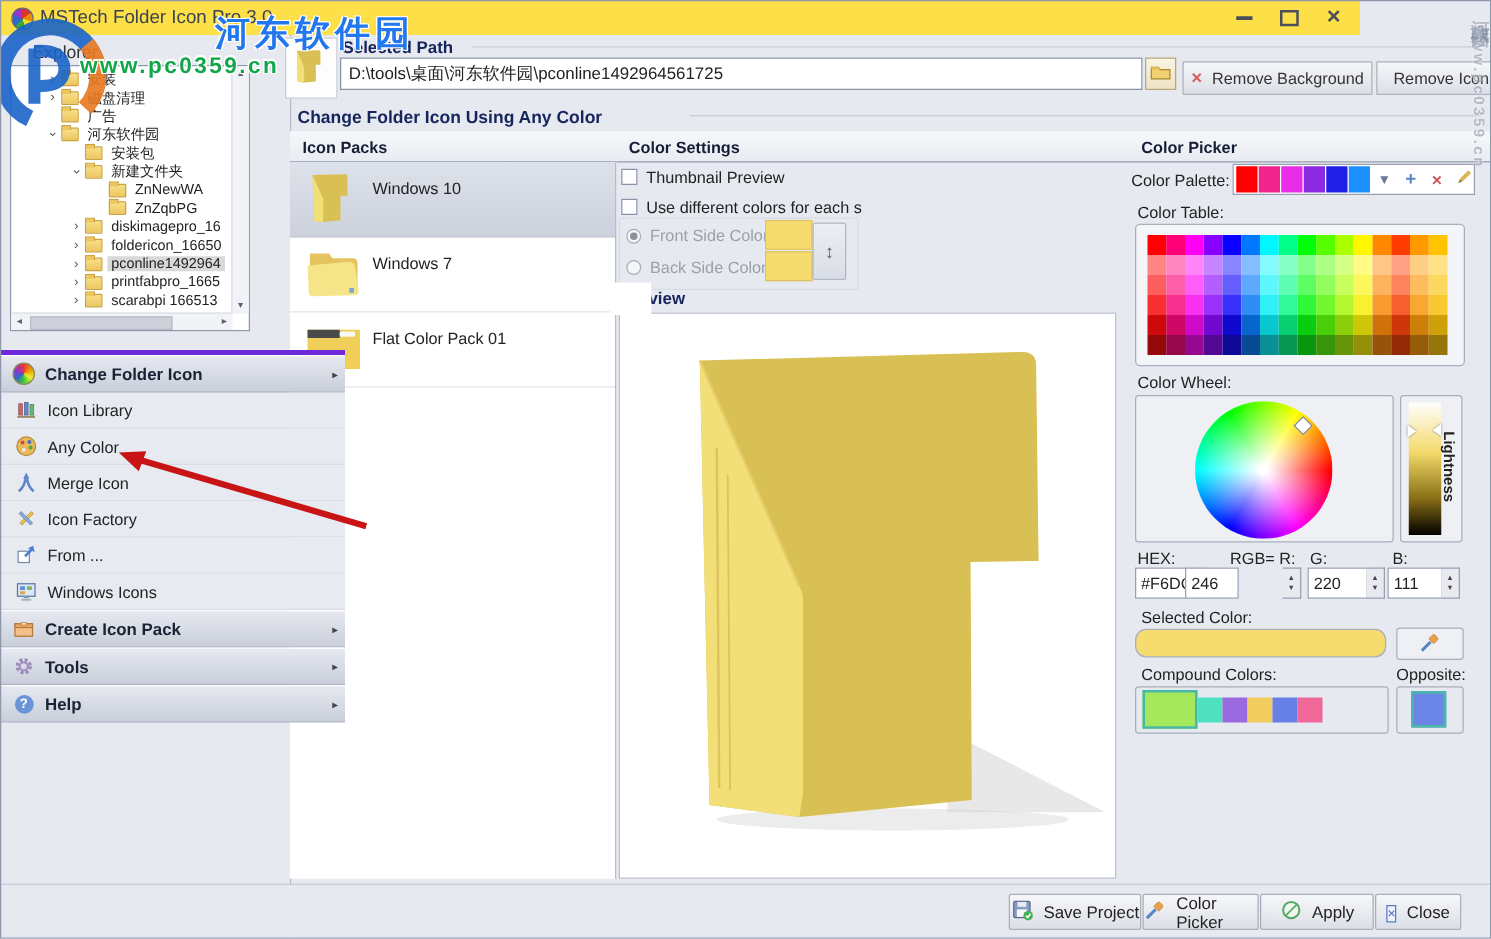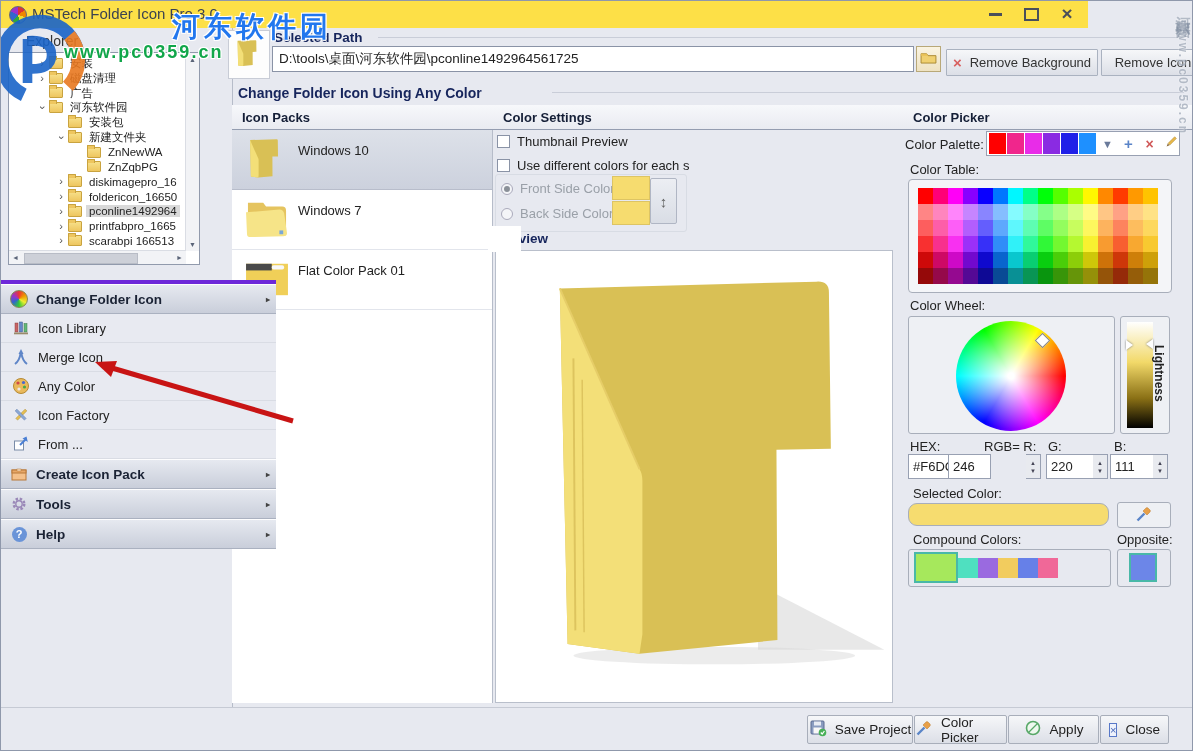--- a/index.html
+++ b/index.html
@@ -288,37 +288,37 @@
           <rect x="7.5" y="3" width="3" height="10" fill="#6488c8" stroke="#40598a" stroke-width="0.5"></rect>
           <rect x="12" y="4.5" width="3" height="8.5" fill="#64b878" stroke="#3f7a4e" stroke-width="0.5"></rect>
           <rect x="2" y="13.5" width="14" height="1.8" fill="#9a8a6a"></rect>
         </svg>
       </span>
       <span>Icon Library</span>
     </div>
     <div class="side-item">
       <span class="mi">
         <svg width="18" height="18" viewBox="0 0 18 18">
-          <path d="M3,16 C7,13 8,10 8.6,5 M15,16 C11,13 10,10 9.4,5" stroke="#5f86c8" stroke-width="2" fill="none"></path>
-          <path d="M9,1 L6.5,6 L11.5,6 Z" fill="#5f86c8"></path>
-        </svg>
-      </span>
-      <span>Merge Icon</span>
-    </div>
-    <div class="side-item">
-      <span class="mi">
-        <svg width="18" height="18" viewBox="0 0 18 18">
           <circle cx="9" cy="9" r="7.5" fill="#e9b95c" stroke="#b68a35"></circle>
           <circle cx="6" cy="6" r="1.6" fill="#d04848"></circle>
           <circle cx="11.5" cy="5.5" r="1.6" fill="#4868d0"></circle>
           <circle cx="12.5" cy="10" r="1.6" fill="#48a848"></circle>
           <circle cx="7" cy="12" r="1.6" fill="#eee6e6"></circle>
         </svg>
       </span>
       <span>Any Color</span>
+    </div>
+    <div class="side-item">
+      <span class="mi">
+        <svg width="18" height="18" viewBox="0 0 18 18">
+          <path d="M3,16 C7,13 8,10 8.6,5 M15,16 C11,13 10,10 9.4,5" stroke="#5f86c8" stroke-width="2" fill="none"></path>
+          <path d="M9,1 L6.5,6 L11.5,6 Z" fill="#5f86c8"></path>
+        </svg>
+      </span>
+      <span>Merge Icon</span>
     </div>
     <div class="side-item">
       <span class="mi">
         <svg width="18" height="18" viewBox="0 0 18 18">
           <g transform="rotate(45 9 9)">
             <rect x="7.8" y="2" width="2.4" height="13" fill="#e8c050" stroke="#a88830" stroke-width="0.5"></rect>
           </g>
           <g transform="rotate(-45 9 9)">
             <rect x="7.8" y="2" width="2.4" height="13" fill="#8aa8d8" stroke="#5a78a8" stroke-width="0.5"></rect>
           </g>
@@ -328,20 +328,33 @@
     </div>
     <div class="side-item">
       <span class="mi">
         <svg width="18" height="18" viewBox="0 0 18 18">
           <rect x="2.5" y="6" width="9" height="9" fill="#fff" stroke="#7a8ca8"></rect>
           <path d="M8,10 L14,4" stroke="#4a7fd4" stroke-width="2"></path>
           <path d="M14.5,1.5 L15.8,7 L10.5,3.5 Z" fill="#4a7fd4"></path>
         </svg>
       </span>
       <span>From ...</span>
+    </div>
+    <div class="side-item">
+      <span class="mi">
+        <svg width="18" height="18" viewBox="0 0 18 18">
+          <rect x="2" y="3" width="14" height="10" fill="#dce8f8" stroke="#5878a8"></rect>
+          <rect x="4" y="5" width="4" height="3" fill="#6890d0"></rect>
+          <rect x="9.5" y="5" width="4" height="3" fill="#88b068"></rect>
+          <rect x="4" y="9" width="4" height="2.5" fill="#d8a858"></rect>
+          <rect x="7" y="13" width="4" height="1.6" fill="#8898b0"></rect>
+          <rect x="5" y="15" width="8" height="1.6" fill="#a8b4c4"></rect>
+        </svg>
+      </span>
+      <span>Windows Icons</span>
     </div>
     <div class="side-header">
       <span class="mi">
         <svg width="18" height="18" viewBox="0 0 18 18">
           <rect x="2" y="5" width="14" height="10" fill="#f4c08a" stroke="#b87838"></rect>
           <rect x="2" y="5" width="14" height="3" fill="#e8a868" stroke="#b87838"></rect>
           <rect x="7" y="4" width="4" height="2" fill="#f8e0c0" stroke="#b87838" stroke-width="0.5"></rect>
         </svg>
       </span>
       <span>Create Icon Pack</span>

